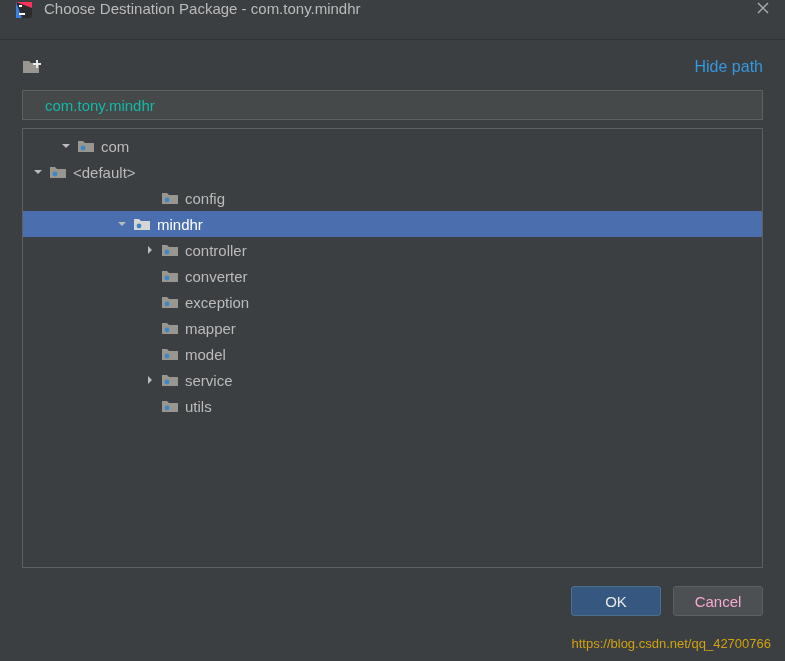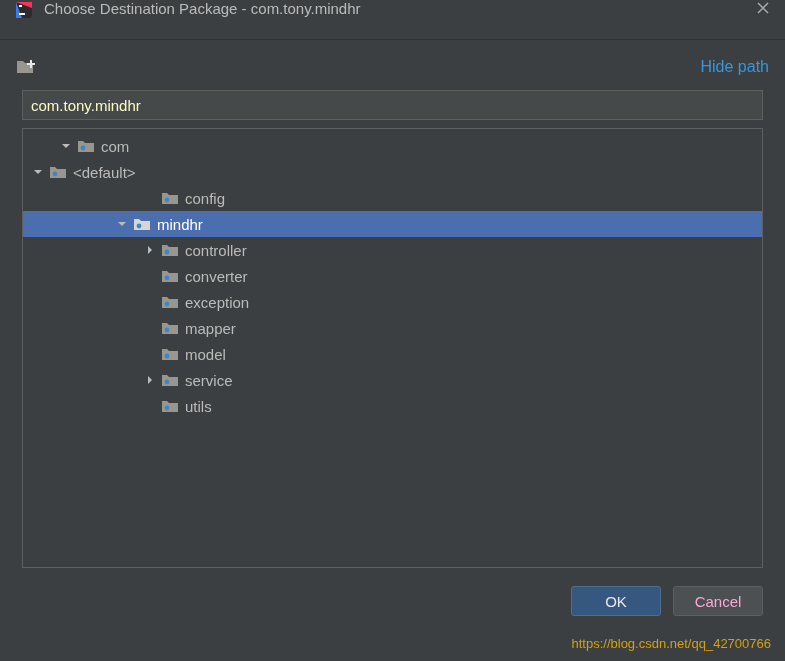--- a/index.html
+++ b/index.html
@@ -33,21 +33,21 @@
   .close-x {
     width: 16px; height: 16px;
     cursor: pointer;
     display: flex; align-items: center; justify-content: center;
     color: #a9a9a9;
   }
   .toolbar {
     display: flex;
     align-items: center;
     height: 34px;
-    padding: 0 16px;
+    padding: 0 22px;
     margin-top: 10px;
   }
   .toolbar-icon {
     width: 20px; height: 18px;
     color: #99968f;
     cursor: pointer;
   }
   .hide-path {
     margin-left: auto;
     color: #3597de;
@@ -55,23 +55,23 @@
     cursor: pointer;
   }
   .input-wrap {
     margin: 6px 22px 8px 22px;
   }
   .path-input {
     width: 100%;
     height: 30px;
     background: #45494a;
     border: 1px solid #5e6060;
-    color: #fef9c3;
+    color: #14b8a6;
     font-size: 15px;
-    padding: 0 8px;
+    padding: 0 22px;
     outline: none;
   }
   .tree-panel {
     margin: 0 22px;
     height: 440px;
     background: #3c3f41;
     border: 1px solid #5e6060;
     overflow: auto;
   }
   .tree {

